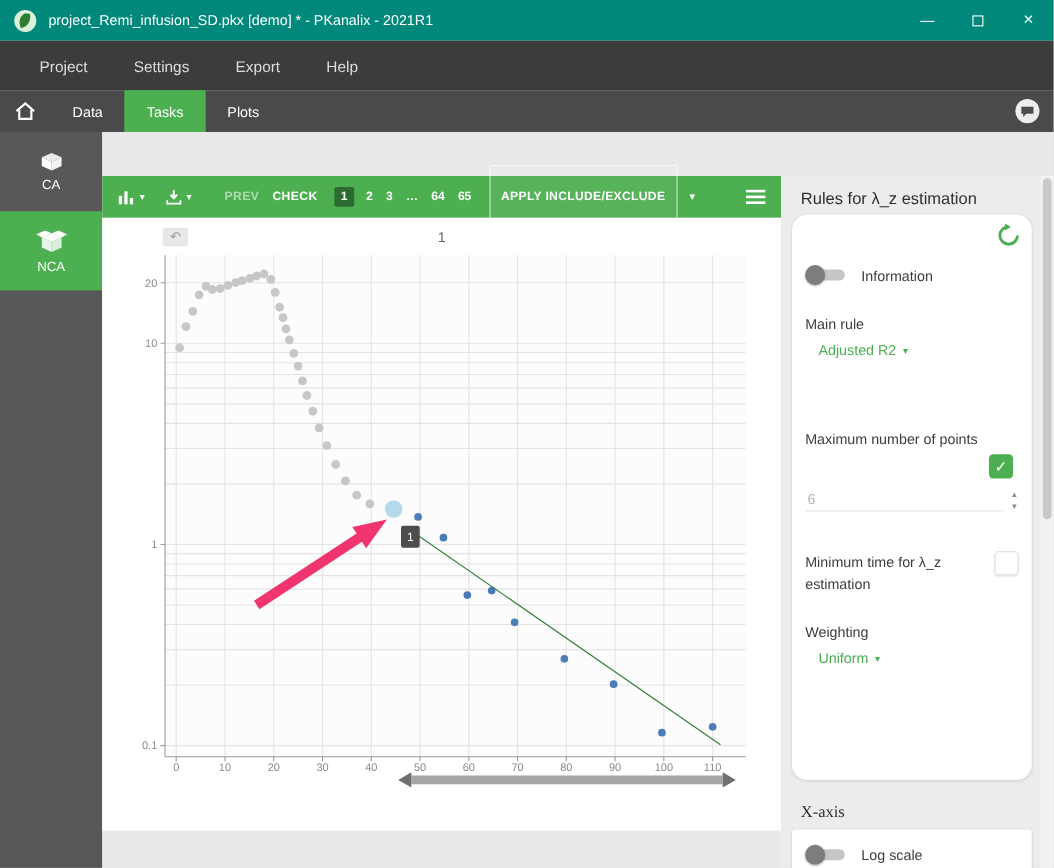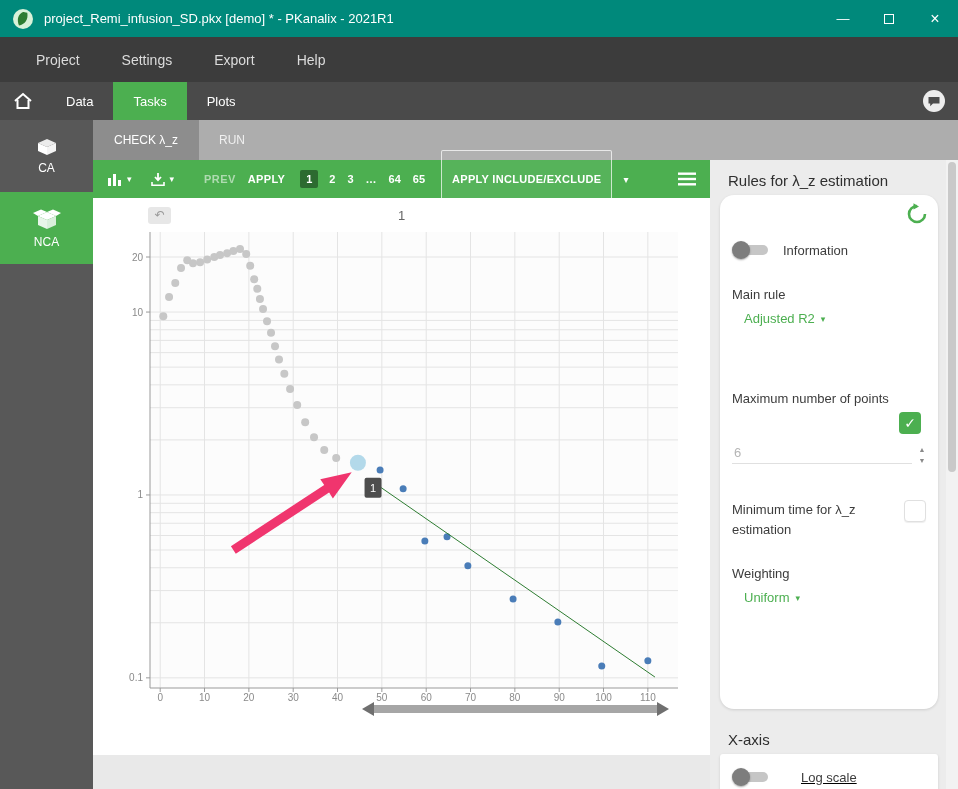--- a/index.html
+++ b/index.html
@@ -72,25 +72,25 @@
   .chk-row { margin-top:6px; justify-content:flex-end; padding-right:5px; }
   .checkbox { width:22px; height:22px; border-radius:4px; display:flex; align-items:center; justify-content:center; }
   .checkbox.checked { background:#4caf50; color:#fff; font-size:14px; }
   .checkbox.empty { background:#fff; border:1px solid #e0e0e0; box-shadow:0 1px 1px rgba(0,0,0,.07); }
   .input-row { margin-top:8px; align-items:flex-end; }
   .num-input { flex:1; border:none; border-bottom:1px solid #e0e0e0; background:transparent; outline:none; font-size:13px; color:#b5b5b5; padding:3px 2px; font-family:"Liberation Sans",sans-serif; }
   .spinners { width:16px; display:flex; flex-direction:column; align-items:center; gap:4px; margin-left:6px; color:#8a8a8a; font-size:7px; line-height:7px; }
   .mintime-row { margin-top:36px; align-items:flex-start;gap:24px; }
   .mintime-row .lbl { flex:1; line-height:20px; padding-right:6px; }
   .weight-lbl { margin-top:26px; }
-  .xaxis-heading { margin:22px 0 6px 18px; font-size:15px; color:#2f2f2f; }
+  .xaxis-heading { margin:22px 0 6px 18px; font-size:15px; color:#2f2f2f;font-family:Liberation Serif, serif; }
   .toggle { position:relative; width:38px; height:18px; flex:0 0 auto; }
   .toggle .track { position:absolute; left:2px; right:2px; top:4px; height:10px; border-radius:5px; background:#c6c6c6; }
   .toggle .knob { position:absolute; left:0; top:0; width:18px; height:18px; border-radius:50%; background:#7d7d7d; box-shadow:0 1px 2px rgba(0,0,0,.35); }
-  .log-row { gap:31px; margin-top:2px;text-decoration:underline; }
+  .log-row { gap:13px; margin-top:2px; }
 
   
   .v-scrollbar { position:absolute; right:0; top:0; width:12px; bottom:0; background:#f2f2f2; }
   .v-thumb { position:absolute; top:2px; left:2px; width:8px; height:310px; border-radius:4px; background:#c9c9c9; }
 </style>
 </head>
 <body>
 
 <div class="window">
 
@@ -150,43 +150,39 @@
         <polygon points="24,8 15,12 15,21 24,17" fill="#d9efdb"></polygon>
         <polygon points="6,8 1,5 9,1.5 15,4" fill="#ffffff"></polygon>
         <polygon points="24,8 29,5 21,1.5 15,4" fill="#ffffff"></polygon>
       </svg>
       <span>NCA</span>
     </div>
   </div>
 
   <div class="main">
 
-    <div class="tabrow">
-      <div class="tab tab-check active">CHECK λ_z</div>
-      <div class="tab tab-run">RUN</div>
-    </div>
 
     <div class="toolbar">
       <div class="t-group">
         <svg width="16" height="14">
             <rect x="1" y="6" width="3" height="8" fill="#fff"></rect>
             <rect x="6" y="2" width="3" height="12" fill="#fff"></rect>
             <rect x="11" y="8" width="3" height="6" fill="#fff"></rect>
           </svg>
         <span class="t-caret">▾</span>
       </div>
       <div class="t-group">
         <svg width="16" height="15">
             <path d="M8 1 v7 M5 5 l3 3.2 3-3.2" stroke="#fff" stroke-width="1.8" fill="none"></path>
             <path d="M2 10 v3.2 h12 v-3.2" stroke="#fff" stroke-width="1.6" fill="none"></path>
           </svg>
         <span class="t-caret">▾</span>
       </div>
       <span class="t-prev">PREV</span>
-      <span class="t-next">APPLY</span>
+      <span class="t-next">CHECK</span>
       <span class="page active">1</span>
       <span class="page">2</span>
       <span class="page">3</span>
       <span class="page">…</span>
       <span class="page">64</span>
       <span class="page">65</span>
       <span class="apply-btn">APPLY INCLUDE/EXCLUDE</span>
       <span class="t-caret apply-caret">▾</span>
       <span class="hamburger">
         <svg width="18" height="14">

